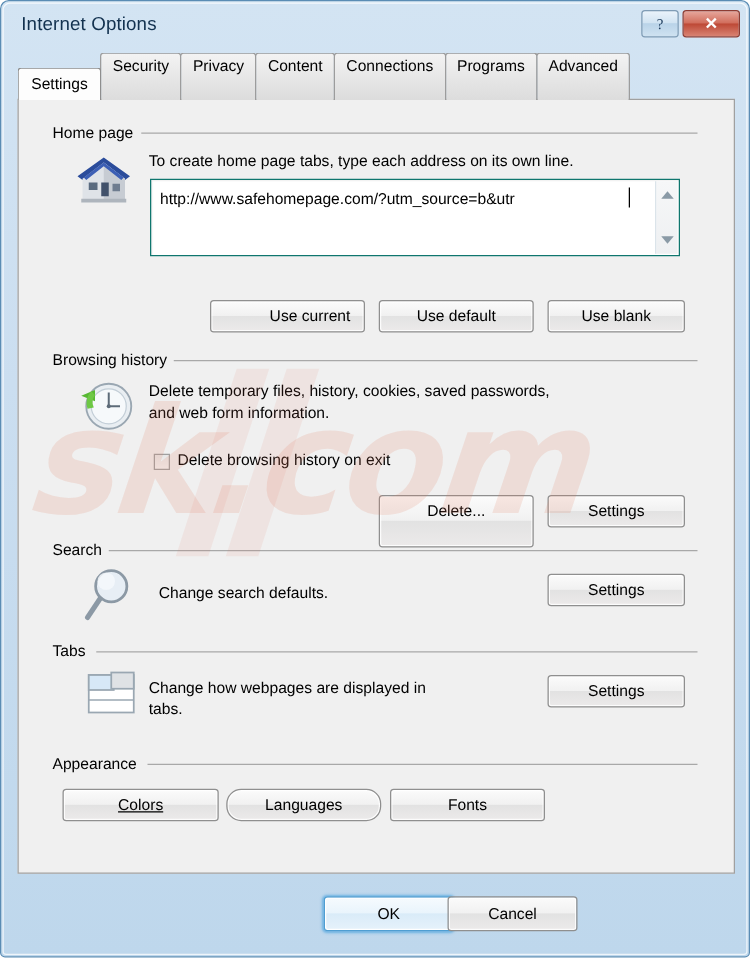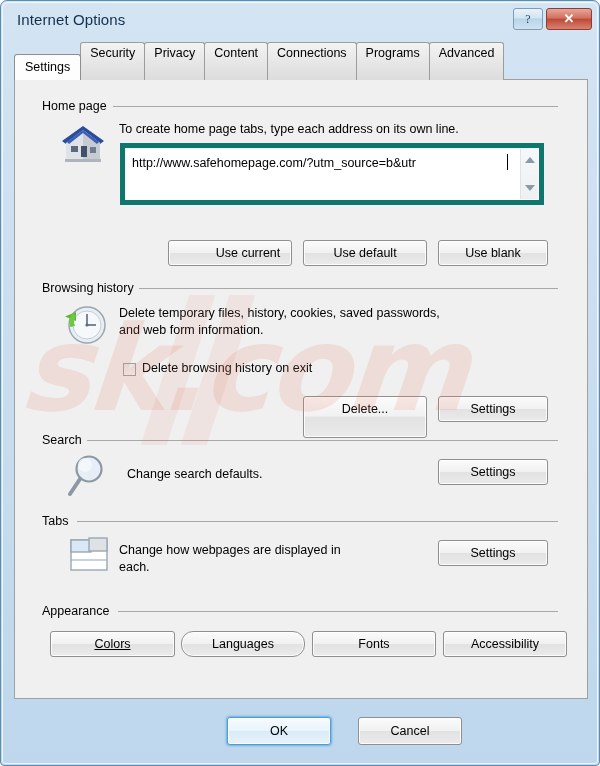--- a/index.html
+++ b/index.html
@@ -171,21 +171,21 @@
     border: 1px solid #4f9ed2;
     box-shadow: inset 0 0 0 1px #ffffff, 0 0 2px 1px rgba(90,170,225,0.85);
     background: linear-gradient(180deg, #f6fbfe 0%, #e9f4fc 48%, #d9ebf8 50%, #e6f2fb 100%);
   }
 
   
   .editbox {
     position: absolute;
     box-sizing: border-box;
     background: #ffffff;
-    border: 5px solid #0f766e;
+    border: 1px solid #0f766e;
     box-shadow: inset 1px 1px 1px rgba(0,0,0,0.06);
   }
   .editbox .urltext {
     position: absolute;
     left: 7px;
     top: 8px;
     font-size: 12.5px;
     color: #000;
     white-space: nowrap;
     overflow: hidden;
@@ -379,35 +379,34 @@
     <span class="icon" style="left:52px; top:452px;">
       <svg width="46" height="46" viewBox="0 0 46 46">
         <rect x="4" y="8" width="36" height="30" fill="#ffffff" stroke="#9aa7b2" stroke-width="1.4"></rect>
         <rect x="4" y="8" width="20" height="12" fill="#d7e8f7" stroke="#9aa7b2" stroke-width="1.4"></rect>
         <rect x="22" y="6" width="18" height="13" fill="#dfe2e5" stroke="#9aa7b2" stroke-width="1.4"></rect>
         <line x1="4" y1="28" x2="40" y2="28" stroke="#9aa7b2" stroke-width="1.2"></line>
       </svg>
     </span>
 
     <div class="static-text" style="left:104px; top:462px;">Change how webpages are displayed in</div>
-    <div class="static-text" style="left:104px; top:479px;">each.</div>
+    <div class="static-text" style="left:104px; top:479px;">tabs.</div>
 
     <div class="pbtn" style="left:423px; top:460px; width:110px; height:26px; line-height:24px;">Settings</div>
 
     <div class="group-label" style="left:27px; top:524px;">Appearance</div>
     <div class="group-rule" style="left:103px; top:531px; width:440px;"></div>
 
     <div class="pbtn" style="left:35px; top:551px; width:125px; height:26px; line-height:24px;text-decoration:underline;">Colors</div>
     <div class="pbtn" style="left:166px; top:551px; width:124px; height:26px; line-height:24px;border-radius:12px;">Languages</div>
     <div class="pbtn" style="left:297px; top:551px; width:124px; height:26px; line-height:24px;">Fonts</div>
-    <div class="pbtn" style="left:428px; top:551px; width:124px; height:26px; line-height:24px;">Accessibility</div>
 
   </div>
 
-  <div class="pbtn default" style="left:226px; top:716px; width:104px; height:28px; line-height:26px;">OK</div>
+  <div class="pbtn default" style="left:258px; top:716px; width:104px; height:28px; line-height:26px;">OK</div>
   <div class="pbtn" style="left:357px; top:716px; width:104px; height:28px; line-height:26px;">Cancel</div>
 
 </div>
 
 <div class="watermark">
   <div class="wm-slash"></div>
   <div class="wm-slash2"></div>
   <div class="wm-text">sk.com</div>
 </div>
 

